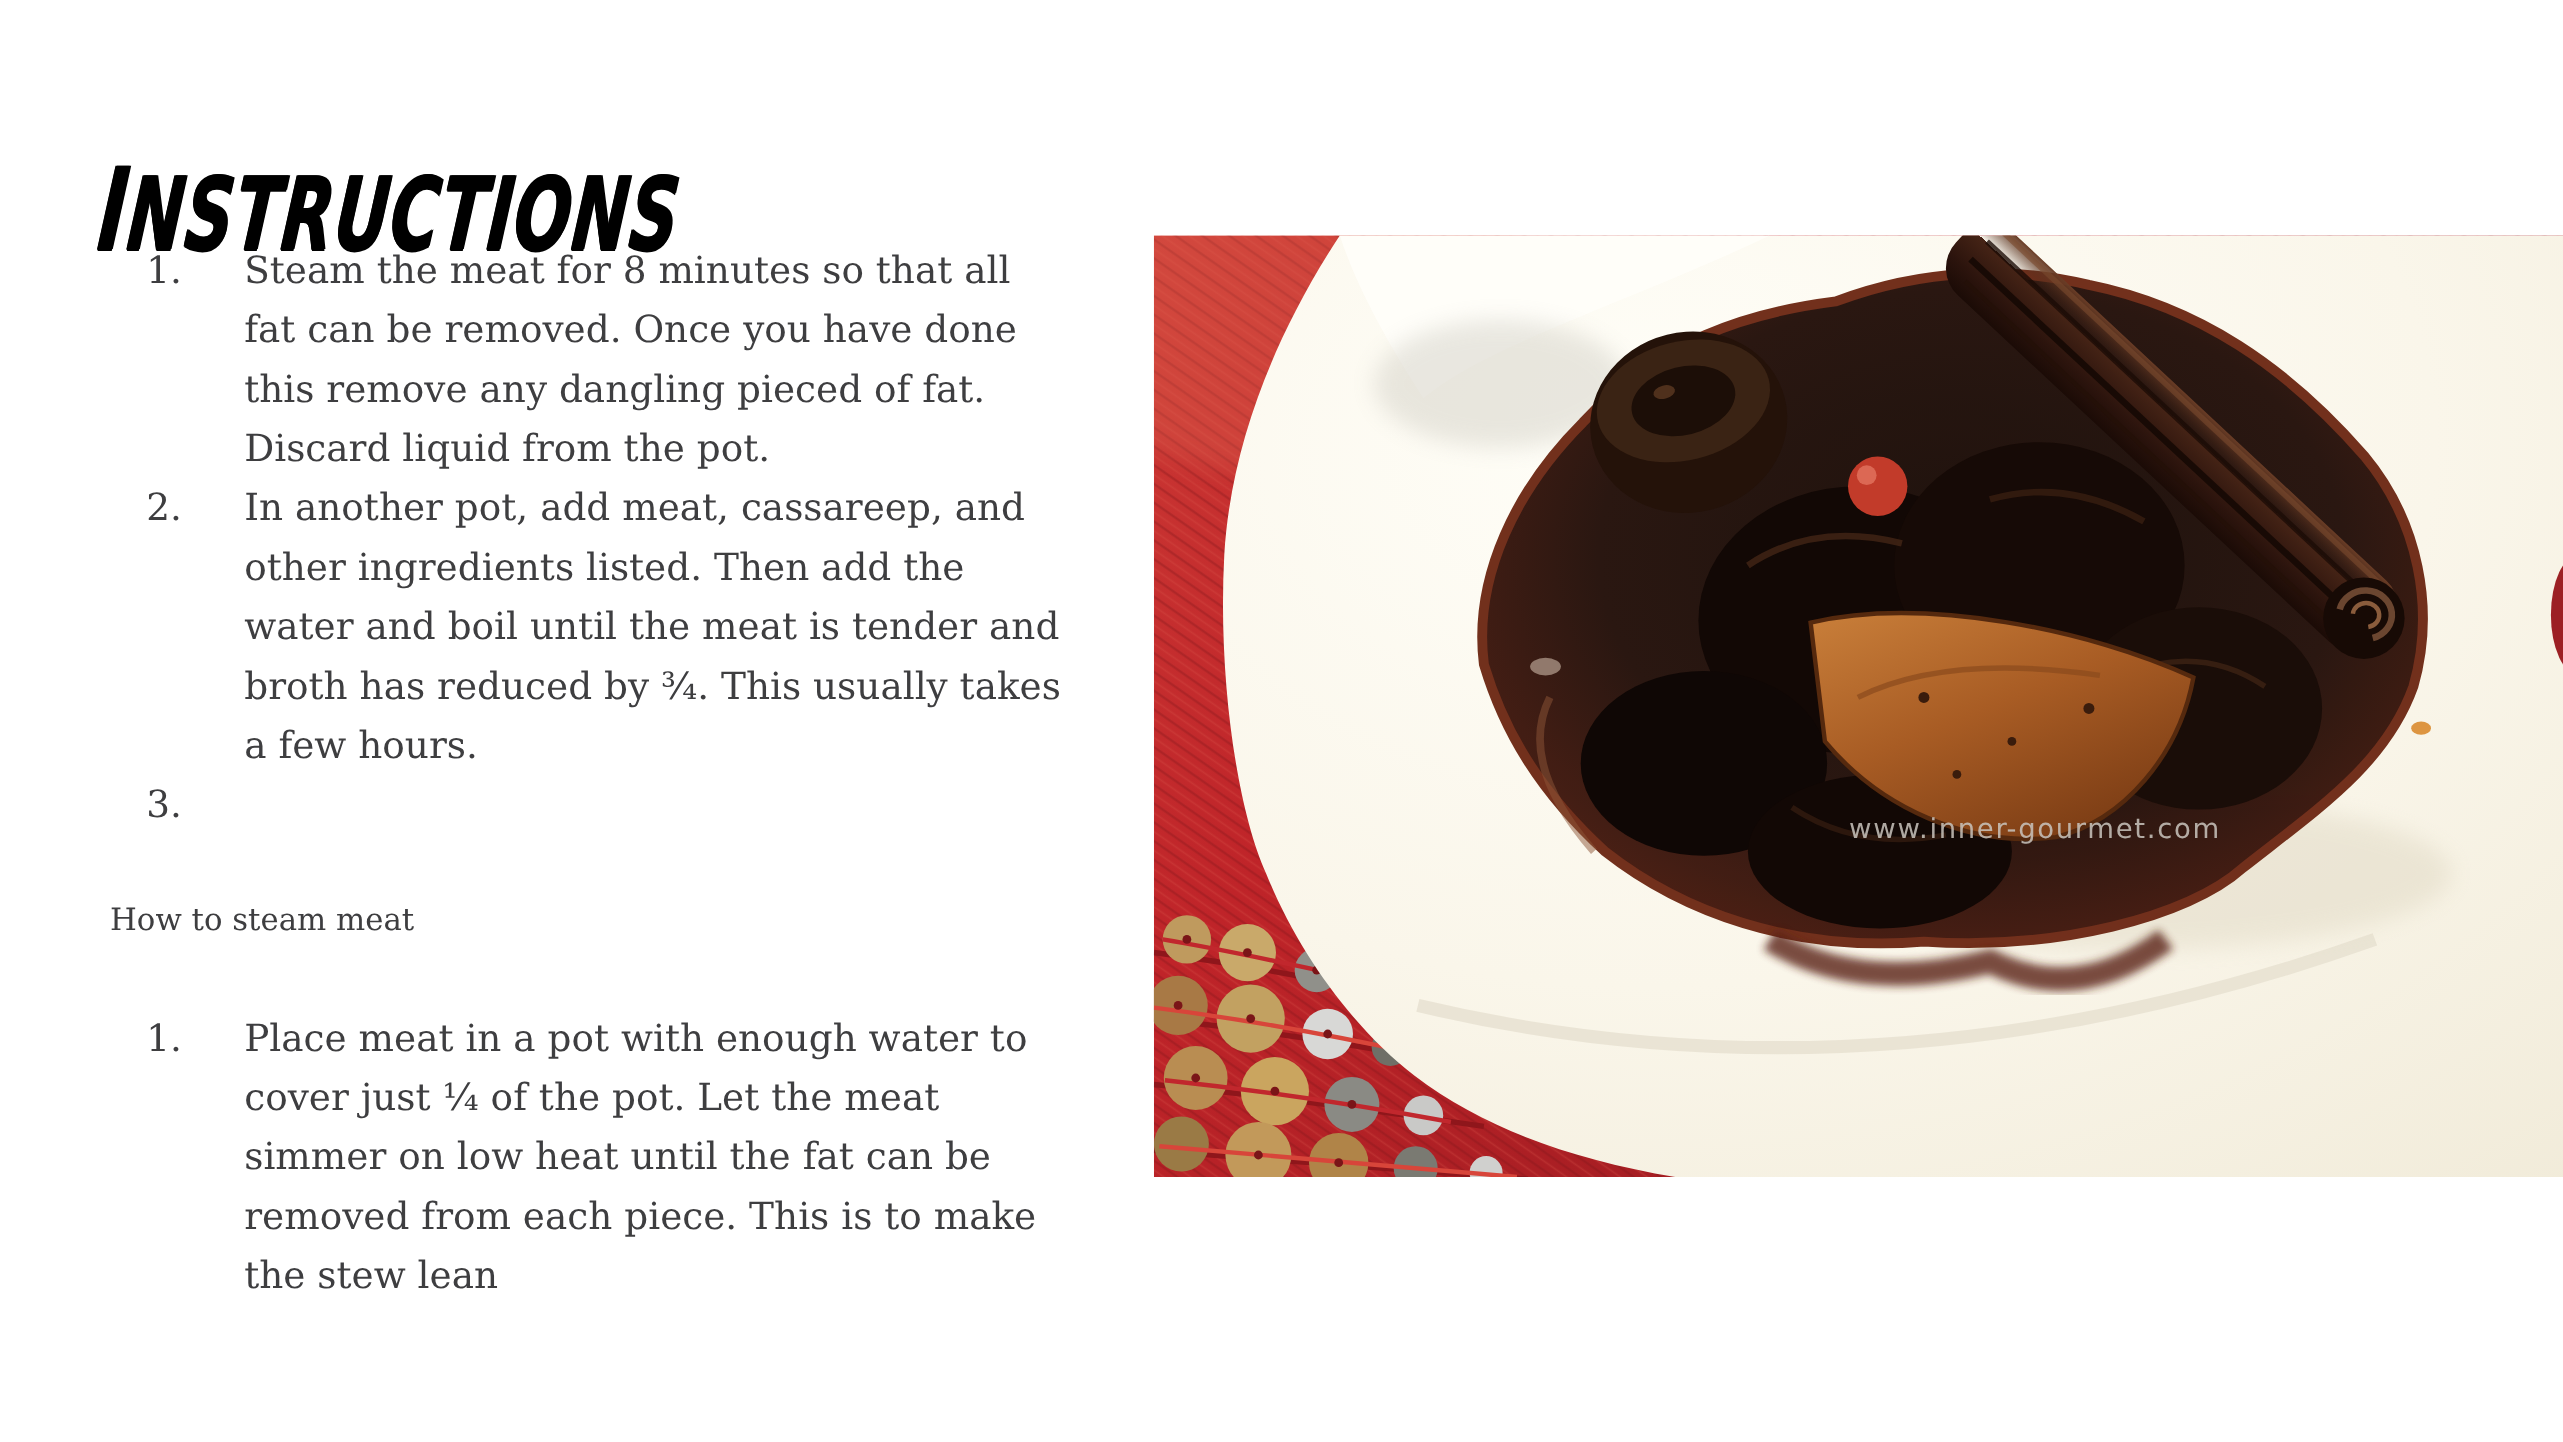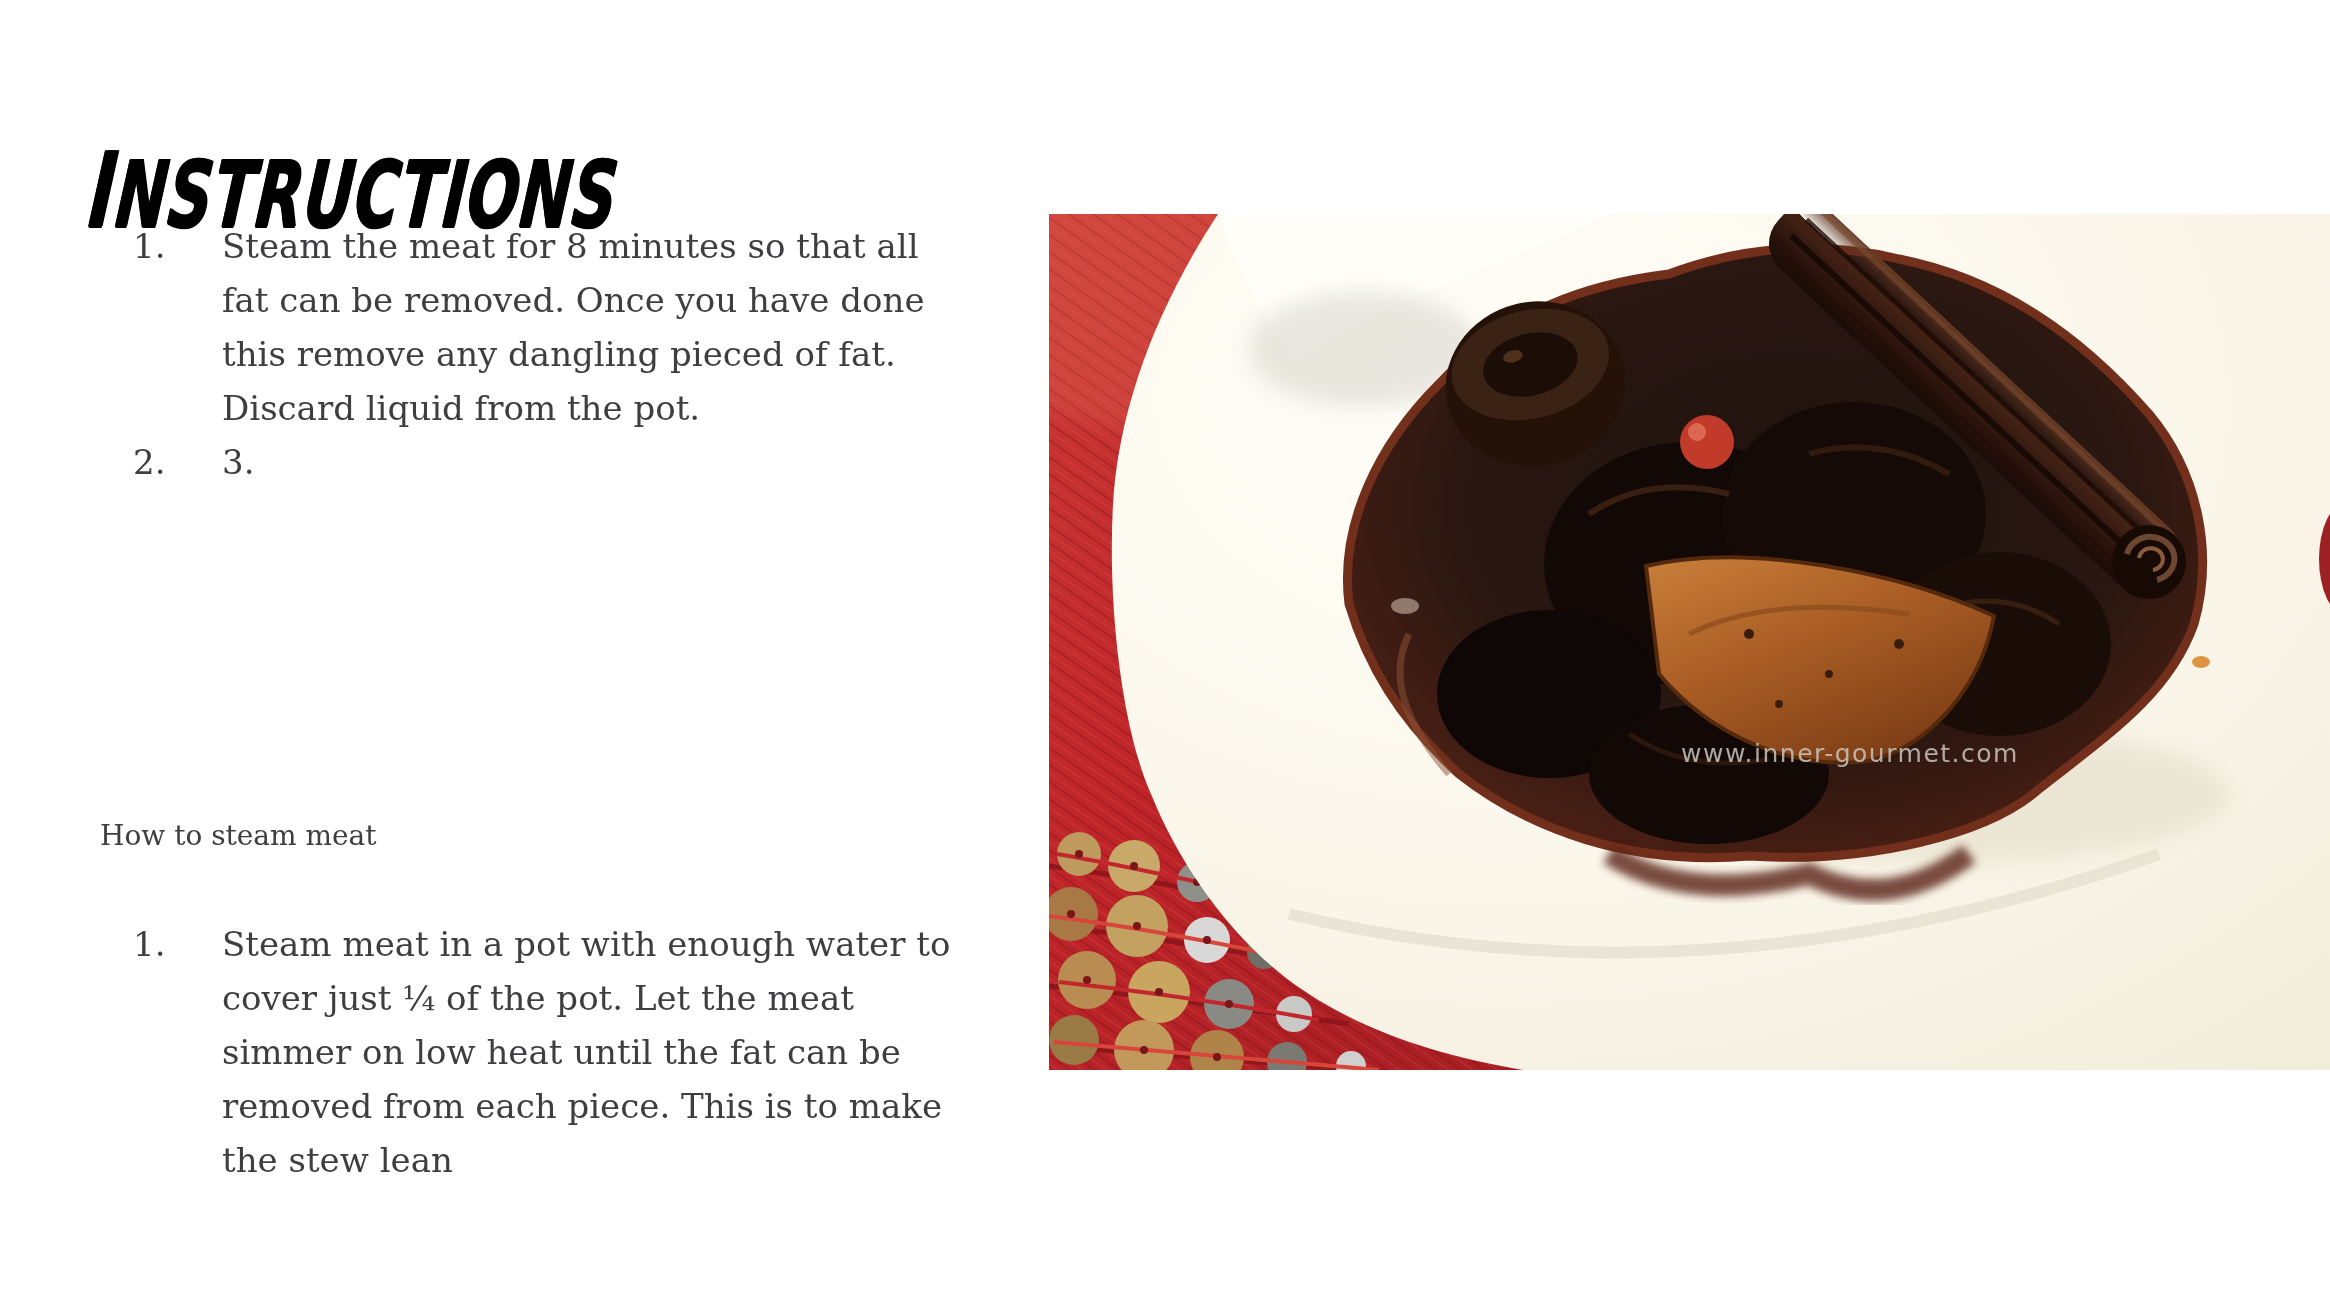--- a/index.html
+++ b/index.html
@@ -36,28 +36,33 @@
 
 <h1 class="page-title">INSTRUCTIONS</h1>
 
 <div class="ordered-list list-1">
   <div class="num">1.</div>
   <div class="item-text">Steam the meat for 8 minutes so that all
 fat can be removed. Once you have done
 this remove any dangling pieced of fat.
 Discard liquid from the pot.</div>
   <div class="num">2.</div>
+  <div class="item-text">In another pot, add meat, cassareep, and
+other ingredients listed. Then add the
+water and boil until the meat is tender and
+broth has reduced by ¾. This usually takes
+a few hours.</div>
   <div class="num">3.</div>
 </div>
 
 <div class="sub-heading">How to steam meat</div>
 
 <div class="ordered-list list-2">
   <div class="num">1.</div>
-  <div class="item-text">Steam meat in a pot with enough water to
+  <div class="item-text">Place meat in a pot with enough water to
 cover just ¼ of the pot. Let the meat
 simmer on low heat until the fat can be
 removed from each piece. This is to make
 the stew lean</div>
 </div>
 
 <div class="photo">
   <svg viewBox="0 0 1290 856" xmlns="http://www.w3.org/2000/svg">
     <defs>
       <linearGradient id="bgRed" x1="0" y1="0" x2="1" y2="0.6">

